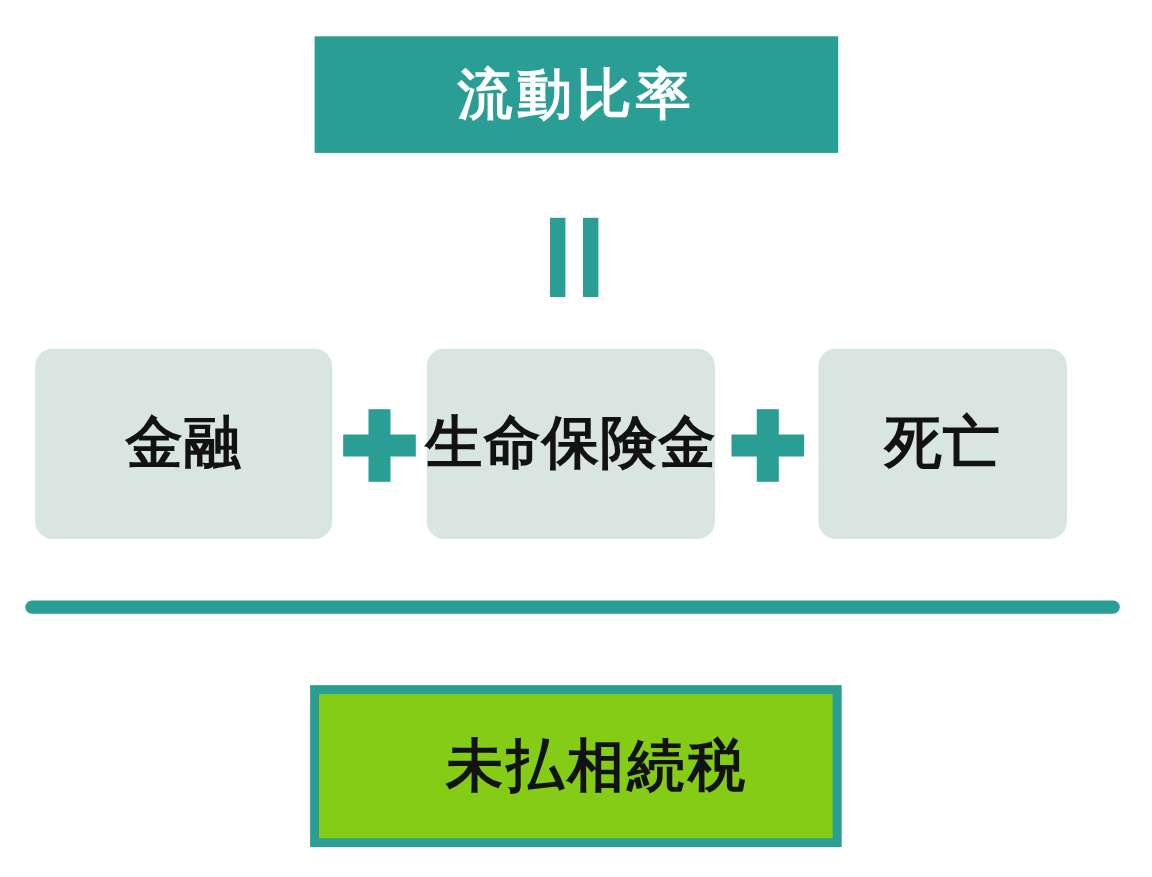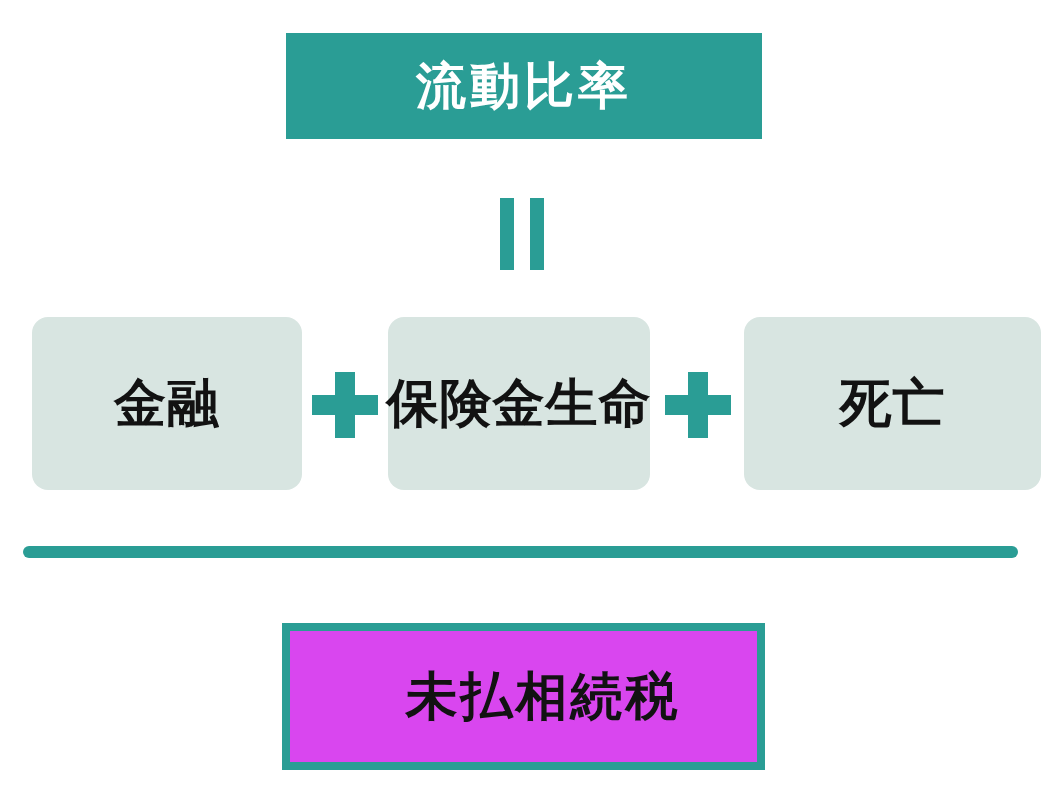--- a/index.html
+++ b/index.html
@@ -67,21 +67,21 @@
     color: #121212;
     font-size: 52px;
     font-weight: bold;
     line-height: 1.2;
     letter-spacing: 1px;
     text-align: center;
     white-space: nowrap;
   }
   .term-box.b1 { left: 32px;  width: 270px; }
   .term-box.b2 { left: 388px; width: 262px; }
-  .term-box.b3 { left: 744px; width: 297px; }
+  .term-box.b3 { left: 744px; width: 226px; }
 
   
   .plus {
     position: absolute;
     top: 372px;
     width: 66px;
     height: 66px;
   }
   .plus.p1 { left: 312px; }
   .plus.p2 { left: 665px; }
@@ -115,21 +115,21 @@
   }
 
   
   .denominator-box {
     position: absolute;
     left: 282px;
     top: 623px;
     width: 483px;
     height: 147px;
     box-sizing: border-box;
-    background: #d946ef;
+    background: #84cc16;
     border: 8px solid #2A9D95;
     display: flex;
     align-items: center;
     justify-content: center;
     padding-left: 39px;
   }
   .denominator-box span {
     color: #121212;
     font-size: 52px;
     font-weight: bold;
@@ -151,22 +151,22 @@
     <div class="bar"></div>
   </div>
 
   <div class="term-box b1">
     <div class="line">金融</div>
   </div>
 
   <div class="plus p1"></div>
 
   <div class="term-box b2">
+    <div class="line">生命</div>
     <div class="line">保険金</div>
-    <div class="line">生命</div>
   </div>
 
   <div class="plus p2"></div>
 
   <div class="term-box b3">
     <div class="line">死亡</div>
   </div>
 
   <div class="fraction-bar"></div>
 

